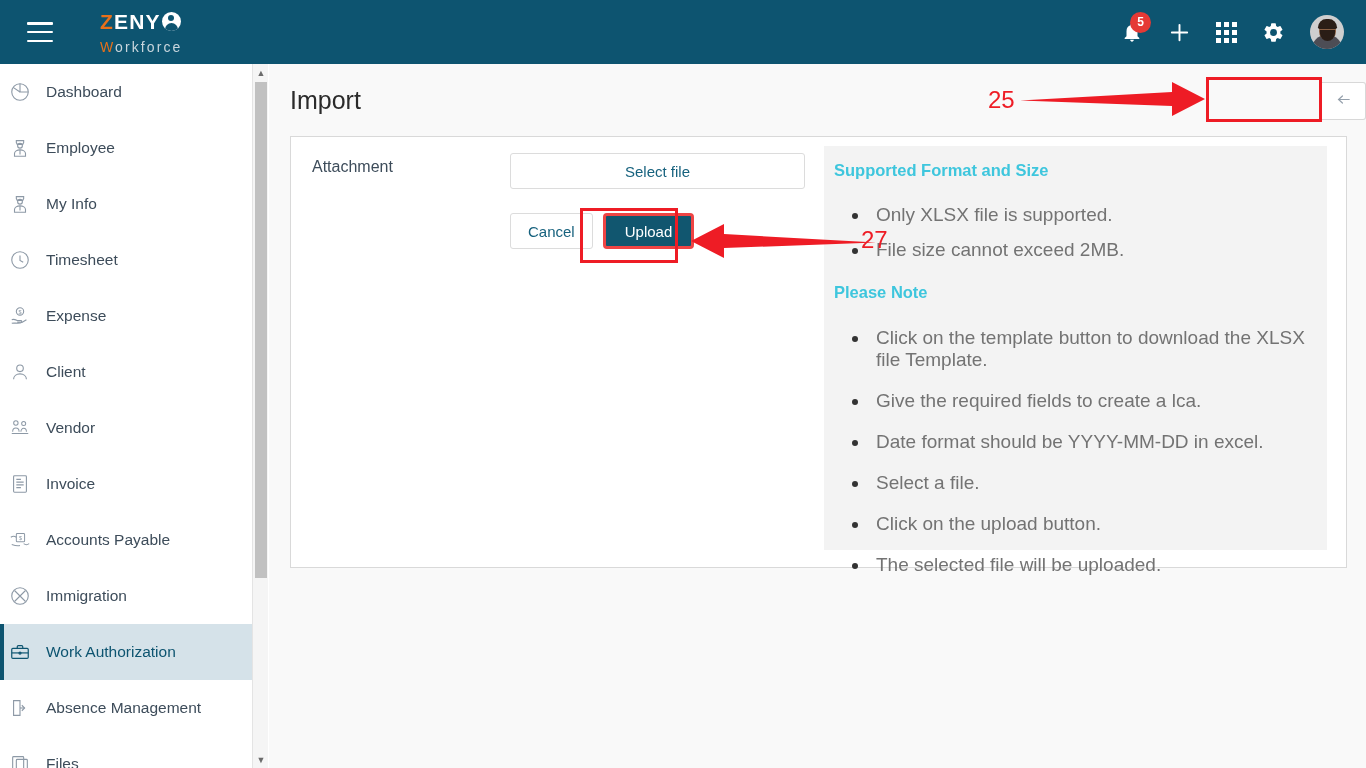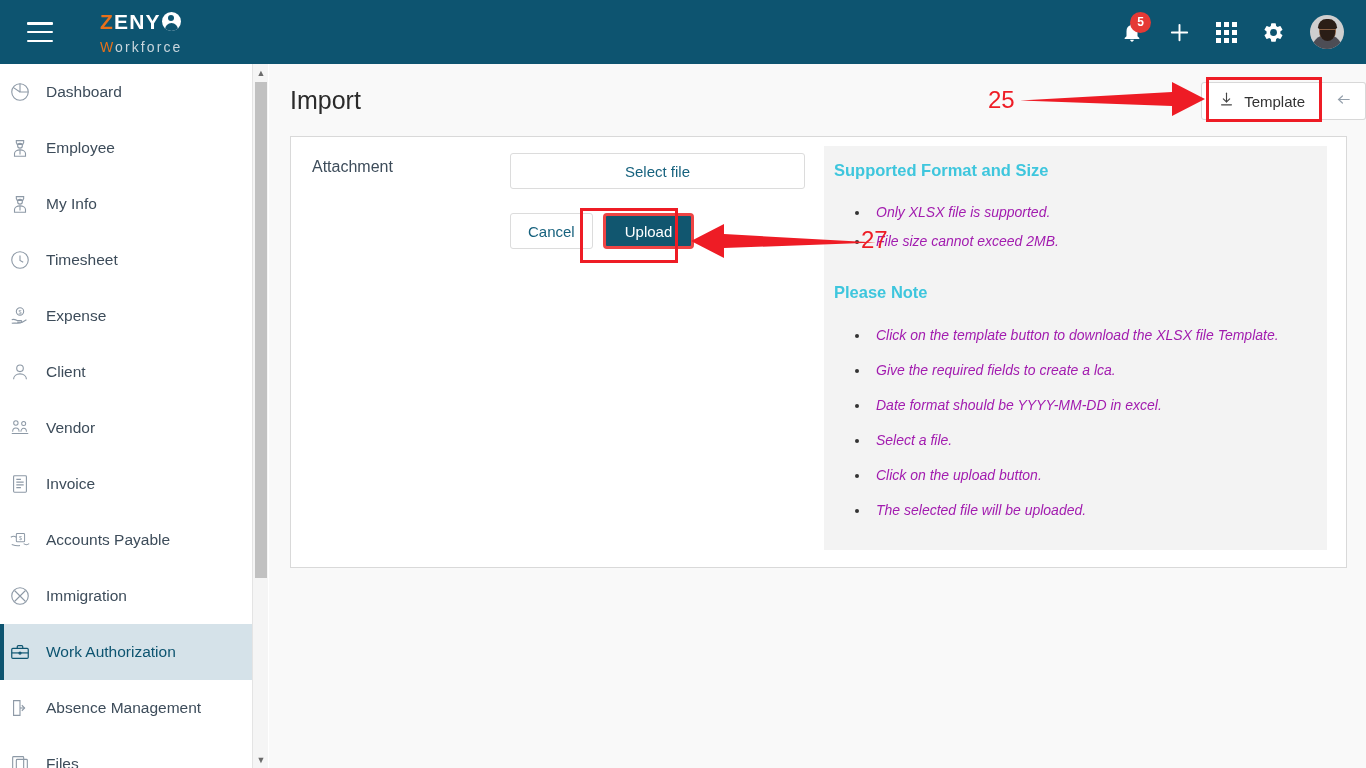--- a/index.html
+++ b/index.html
@@ -201,22 +201,22 @@
     position: absolute; left: 533px; top: 9px;
     width: 503px; height: 404px;
     background: #f3f3f3;
   }
   .info-head {
     color: #3ec6dd; font-size: 16.5px; margin: 0;
   }
   .info-head.first { position: absolute; left: 10px; top: 15px; }
   .info-head.second { position: absolute; left: 10px; top: 137px; }
   .bullets {
-    position: absolute; list-style: disc; color: #a21caf;
-    font-size: 14px; padding-left: 0; font-style: italic;
+    position: absolute; list-style: disc; color: #737373;
+    font-size: 19px; padding-left: 0;
   }
   .bullets.format { left: 46px; top: 58px; }
   .bullets.format li { margin-bottom: 13px; padding-left: 6px; }
   .bullets.note { left: 46px; top: 181px; }
   .bullets.note li { margin-bottom: 19px; padding-left: 6px; }
   .bullets li::marker { color: #333; }
 
   
   .anno-box {
     position: absolute; border: 3px solid #ee1c25;
@@ -447,30 +447,20 @@
   <div class="sb-arrow up">▲</div>
   <div class="sb-thumb"></div>
   <div class="sb-arrow down">▼</div>
 </div>
 
 <main class="main">
 
   <h1 class="page-title">Import</h1>
 
   <div class="header-actions">
-    <div class="tmpl-btn">
-      <span>
-        <svg width="17" height="17" viewBox="0 0 24 24" fill="none" stroke="#444" stroke-width="1.6" stroke-linecap="round">
-          <path d="M12 3v12"></path>
-            <path d="M7.5 11L12 15.5 16.5 11"></path>
-            <path d="M5 19.5h14"></path>
-        </svg>
-      </span>
-      <span>Template</span>
-    </div>
     <div class="back-btn">
       <span>
         <svg width="19" height="17" viewBox="0 0 24 24" fill="none" stroke="#95a0ac" stroke-width="1.7" stroke-linecap="round">
           <path d="M20 12H5"></path>
             <path d="M10.5 7L5 12l5.5 5"></path>
         </svg>
       </span>
     </div>
   </div>
 

